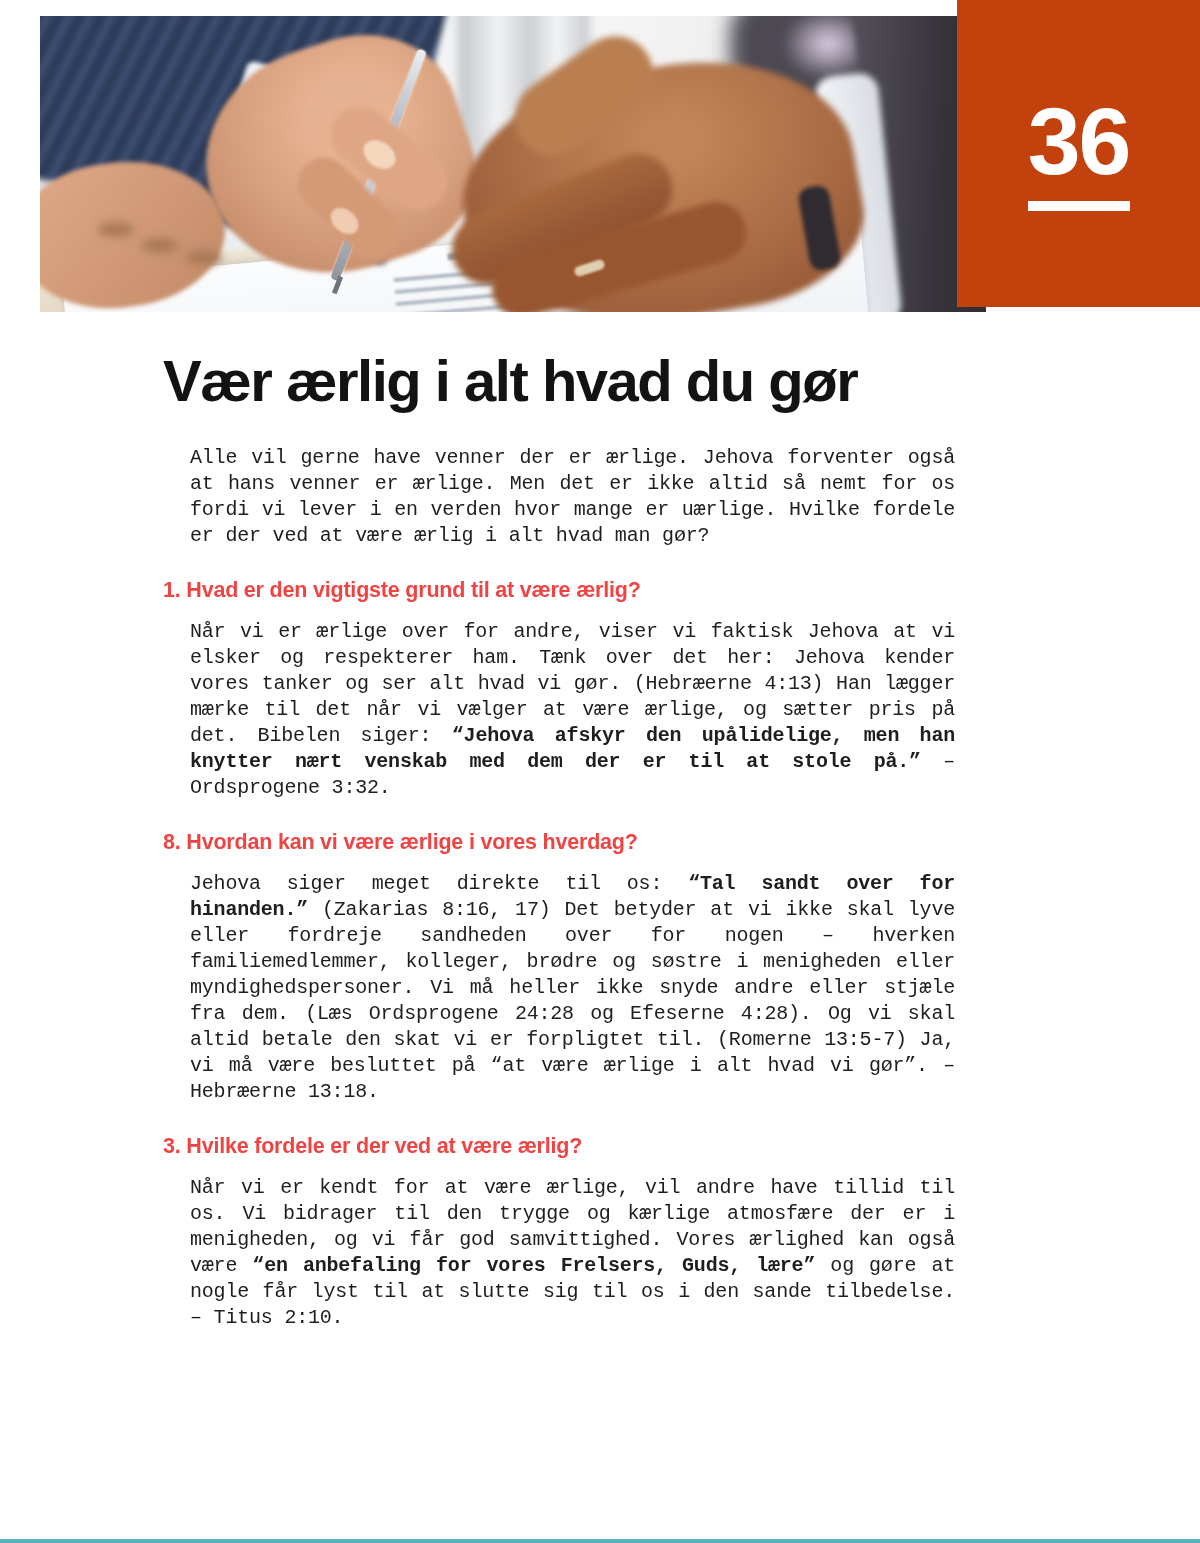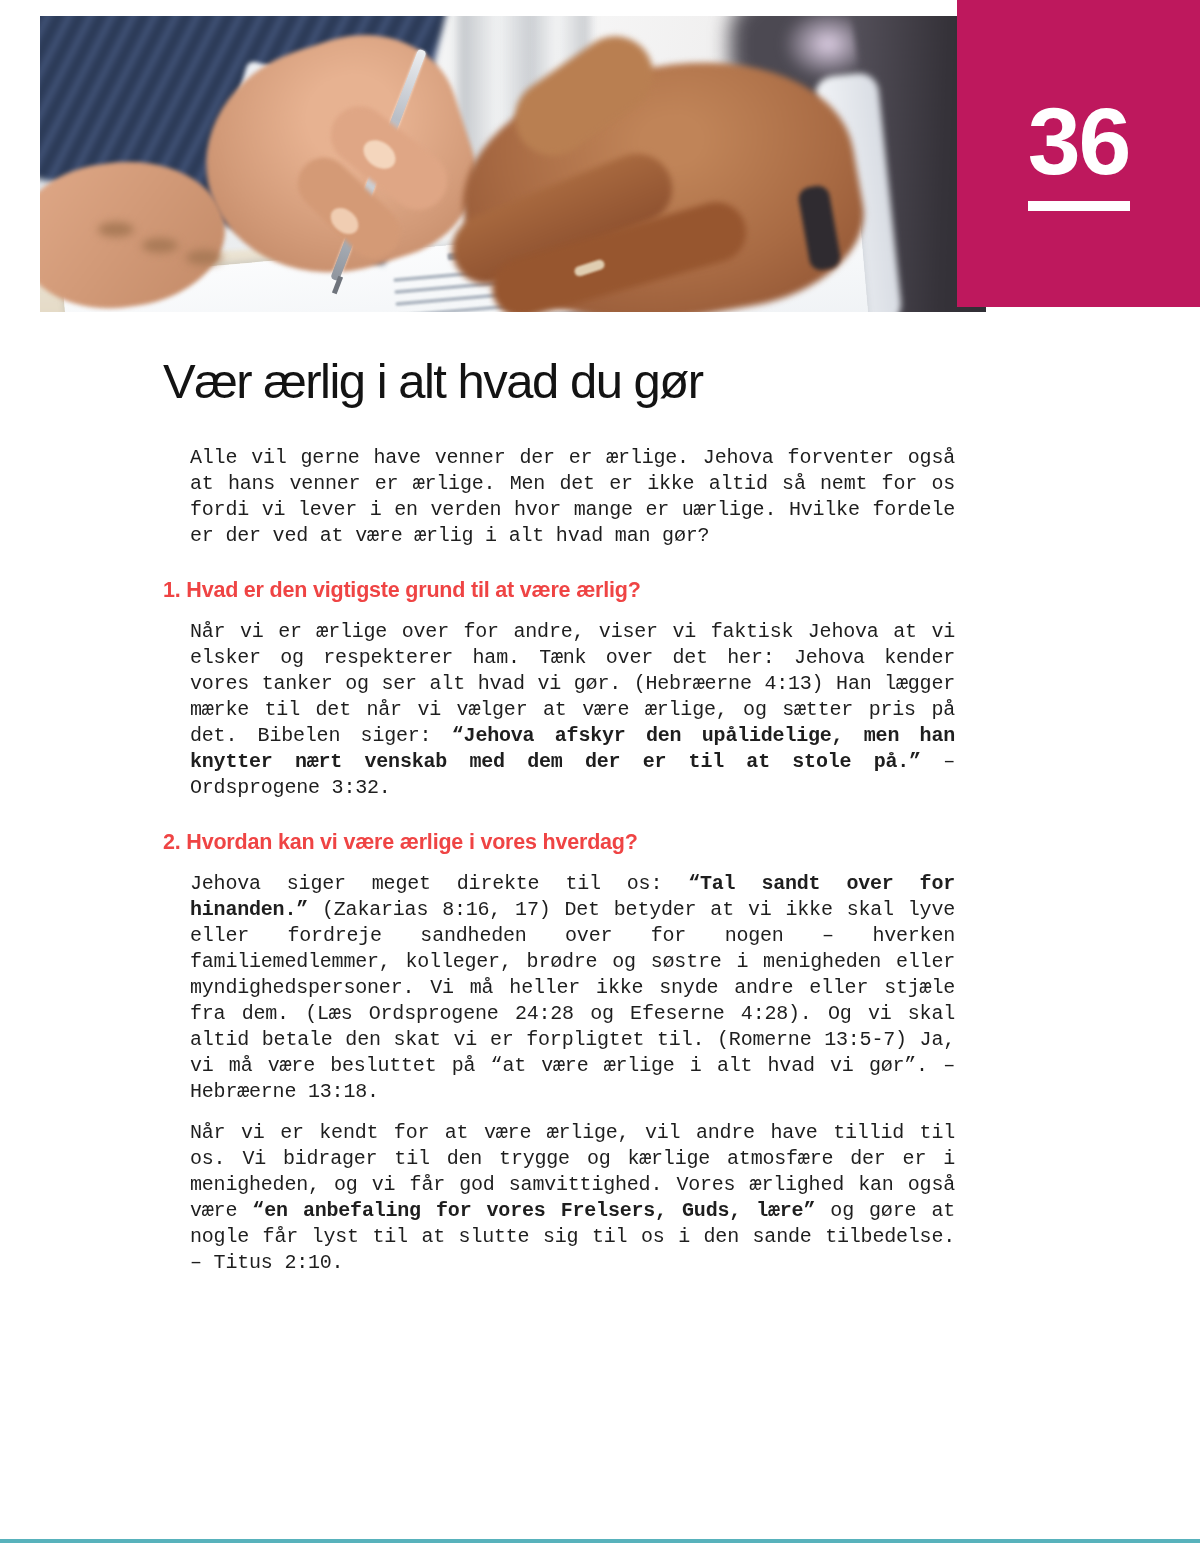--- a/index.html
+++ b/index.html
@@ -69,37 +69,37 @@
   #ph-fingers-r { left: 406px; top: 168px; width: 232px; height: 70px;
     background: linear-gradient(#a8693f,#8f5230); border-radius: 35px; transform: rotate(-22deg); filter: blur(3px); }
   #ph-fingers-r2 { left: 448px; top: 214px; width: 262px; height: 60px; background: #97562f; border-radius: 30px; transform: rotate(-16deg); filter: blur(3px); }
   #ph-ring { left: 534px; top: 247px; width: 31px; height: 10px; background: #e9dcc0; border-radius: 5px; transform: rotate(-18deg); filter: blur(1px); opacity: .9; }
   #ph-watch { left: 764px; top: 170px; width: 31px; height: 84px; background: #2f2b30; border-radius: 12px; transform: rotate(-10deg); filter: blur(2px); }
 
   
   .badge {
     position: absolute; top: 0; left: 957px;
     width: 243px; height: 307px;
-    background: #be185d;
+    background: #c2410c;
   }
   .badge-number {
     position: absolute; top: 94px; left: 0; width: 100%;
     text-align: center; font-size: 95px; font-weight: bold;
     color: #ffffff; line-height: 1; letter-spacing: -2px;
   }
   .badge-rule {
     position: absolute; top: 201px; left: 50%; transform: translateX(-50%);
     width: 102px; height: 10px; background: #ffffff;
   }
 
   
   .content { position: absolute; top: 307px; left: 163px; width: 792px; }
   .title {
     margin: 44px 0 0 0;
-    font-size: 49px; line-height: 60px; font-weight: normal;
+    font-size: 58px; line-height: 60px; font-weight: bold;
     letter-spacing: -1.5px; color: #131313;
   }
   .para {
     margin: 0; padding-left: 27px;
     font-size: 20px; line-height: 26px; letter-spacing: -0.2px;
     text-align: justify; color: #1e1e1e; font-family: Liberation Mono, monospace;
   }
   .intro { margin-top: 34px; }
   .section-heading {
     margin: 28px 0 10px 0;
@@ -164,23 +164,24 @@
   <h1 class="title">Vær ærlig i alt hvad du gør</h1>
 
   <p class="para intro">Alle vil gerne have venner der er ærlige. Jehova forventer også at hans venner er ærlige. Men det er ikke altid så nemt for os fordi vi lever i en verden hvor mange er uærlige. Hvilke fordele er der ved at være ærlig i alt hvad man gør?</p>
 
   <section class="section">
     <h2 class="section-heading">1. Hvad er den vigtigste grund til at være ærlig?</h2>
     <p class="para"><span>Når vi er ærlige over for andre, viser vi faktisk Jehova at vi elsker og respekterer ham. Tænk over det her: Jehova kender vores tanker og ser alt hvad vi gør. (Hebræerne 4:13) Han lægger mærke til det når vi vælger at være ærlige, og sætter pris på det. Bibelen siger: </span><span class="bold">“Jehova afskyr den upålidelige, men han knytter nært venskab med dem der er til at stole på.”</span><span> – Ordsprogene 3:32.</span></p>
   </section>
 
   <section class="section">
-    <h2 class="section-heading">2. Hvordan kan vi være ærlige i vores hverdag?</h2>
+    <h2 class="section-heading">8. Hvordan kan vi være ærlige i vores hverdag?</h2>
     <p class="para"><span>Jehova siger meget direkte til os: </span><span class="bold">“Tal sandt over for hinanden.”</span><span> (Zakarias 8:16, 17) Det betyder at vi ikke skal lyve eller fordreje sandheden over for nogen – hverken familiemedlemmer, kolleger, brødre og søstre i menigheden eller myndighedspersoner. Vi må heller ikke snyde andre eller stjæle fra dem. (Læs Ordsprogene 24:28 og Efeserne 4:28). Og vi skal altid betale den skat vi er forpligtet til. (Romerne 13:5-7) Ja, vi må være besluttet på “at være ærlige i alt hvad vi gør”. – Hebræerne 13:18.</span></p>
   </section>
 
   <section class="section">
+    <h2 class="section-heading">3. Hvilke fordele er der ved at være ærlig?</h2>
     <p class="para"><span>Når vi er kendt for at være ærlige, vil andre have tillid til os. Vi bidrager til den trygge og kærlige atmosfære der er i menigheden, og vi får god samvittighed. Vores ærlighed kan også være </span><span class="bold">“en anbefaling for vores Frelsers, Guds, lære”</span><span> og gøre at nogle får lyst til at slutte sig til os i den sande tilbedelse. – Titus 2:10.</span></p>
   </section>
 
 </main>
 
 <div class="footer-bar"></div>
 
 </body></html>

